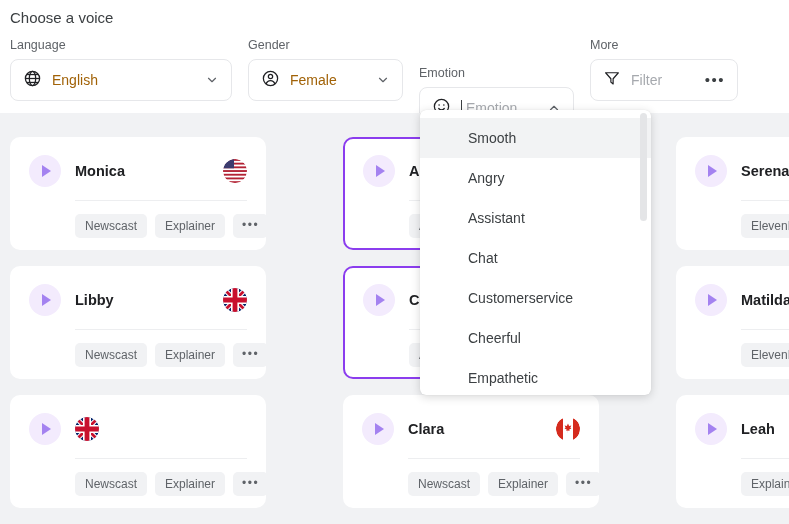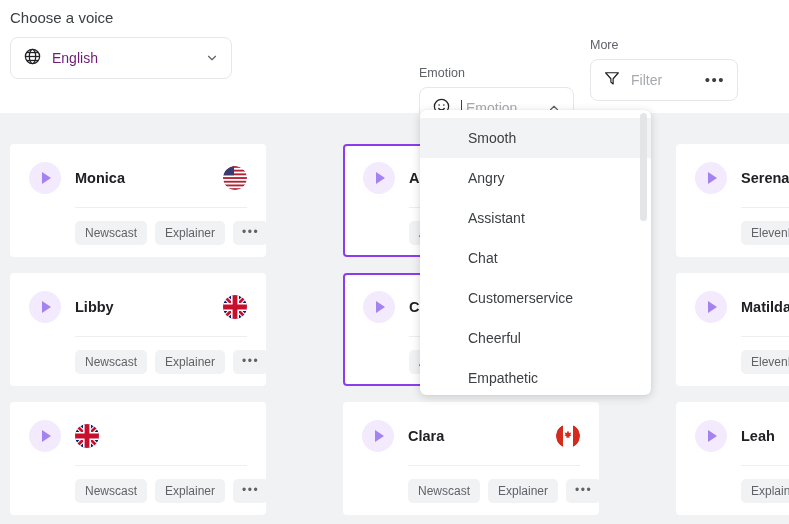--- a/index.html
+++ b/index.html
@@ -22,43 +22,43 @@
   .filter-group { position: absolute; top: 0; }
   .filter-label {
     font-size: 12.5px; color: #5f6368; line-height: 16px;
     margin-bottom: 6px; display: block;
   }
   .filter-box {
     height: 42px; border: 1px solid #e6e7ea; border-radius: 8px;
     background: #fff; display: flex; align-items: center;
     padding: 0 12px; gap: 10px; cursor: pointer;
   }
-  .filter-box .val { font-size: 14px; color: #701a75; flex: 1; white-space: nowrap; }
+  .filter-box .val { font-size: 14px; color: #a16207; flex: 1; white-space: nowrap; }
   .filter-box .val.placeholder { color: #a6a9ae; }
   .chev { width: 14px; height: 14px; flex: none; }
   .chev svg { display: block; }
 
   .grp-language { left: 10px; width: 222px; }
   .grp-gender   { left: 248px; width: 155px; }
   .grp-emotion  { left: 419px; width: 155px; margin-top: 28px; }
   .grp-more     { left: 590px; width: 148px; }
 
   .caret {
     display:inline-block; width:1px; height:17px; background:#3c4043;
     margin-right:-6px; flex:none;
   }
   .dots { letter-spacing: 1.5px; color:#3c4043; font-size:15px; line-height:10px; }
 
   
   .grid { position: absolute; left: 0; top: 113px; width: 789px; height: 411px;
           background: #f1f2f4; padding: 24px 0 0 0; overflow: hidden; }
   .row { position: relative; height: 113px; margin-bottom: 16px; }
   .card {
-    position: absolute; top: 7px; width: 256px; height: 113px;
-    background: #fff; border-radius: 4px; border: 1px solid transparent;
+    position: absolute; top: 0; width: 256px; height: 113px;
+    background: #fff; border-radius: 10px; border: 1px solid transparent;
     padding: 14px 18px 0 18px; cursor: pointer;
   }
   .card.c1 { left: 10px; }
   .card.c2 { left: 343px; }
   .card.c3 { left: 676px; }
   .card.selected { border: 2px solid #8b3dee; padding-top: 13px; }
 
   .card-head { display: flex; align-items: center; height: 38px; }
   .play {
     width: 32px; height: 32px; border-radius: 50%;
@@ -115,39 +115,58 @@
 </head>
 <body>
 
 <div id="root">
 
   <div class="page-title">Choose a voice</div>
 
   <div class="filters">
 
     <div class="filter-group grp-language">
+      <span class="filter-label">Language</span>
       <div class="filter-box">
         <span>
           <svg width="19" height="19" viewBox="0 0 24 24" fill="none" stroke="#202124" stroke-width="1.6">
             <circle cx="12" cy="12" r="9"></circle>
               <ellipse cx="12" cy="12" rx="4" ry="9"></ellipse>
             <line x1="3" y1="12" x2="21" y2="12"></line>
               <line x1="4.5" y1="7" x2="19.5" y2="7"></line>
             <line x1="4.5" y1="17" x2="19.5" y2="17"></line>
           </svg>
         </span>
         <span class="val">English</span>
         <span class="chev">
           <svg width="14" height="14" viewBox="0 0 24 24" fill="none" stroke="#5f6368" stroke-width="2" stroke-linecap="round" stroke-linejoin="round">
               <polyline points="6 9 12 15 18 9"></polyline>
             </svg>
         </span>
       </div>
     </div>
 
+    <div class="filter-group grp-gender">
+      <span class="filter-label">Gender</span>
+      <div class="filter-box">
+        <span>
+          <svg width="19" height="19" viewBox="0 0 24 24" fill="none" stroke="#202124" stroke-width="1.6">
+            <circle cx="12" cy="12" r="9"></circle>
+              <circle cx="12" cy="9.5" r="2.7"></circle>
+            <path d="M6.5 19c1-3 3-4.2 5.5-4.2S16.5 16 17.5 19"></path>
+          </svg>
+        </span>
+        <span class="val">Female</span>
+        <span class="chev">
+          <svg width="14" height="14" viewBox="0 0 24 24" fill="none" stroke="#5f6368" stroke-width="2" stroke-linecap="round" stroke-linejoin="round">
+              <polyline points="6 9 12 15 18 9"></polyline>
+            </svg>
+        </span>
+      </div>
+    </div>
 
     <div class="filter-group grp-emotion">
       <span class="filter-label">Emotion</span>
       <div class="filter-box">
         <span>
           <svg width="19" height="19" viewBox="0 0 24 24" fill="none" stroke="#202124" stroke-width="1.6">
             <circle cx="12" cy="12" r="9"></circle>
               <circle cx="9" cy="10" r="1" fill="#202124" stroke="none"></circle>
             <circle cx="15" cy="10" r="1" fill="#202124" stroke="none"></circle>
             <path d="M8.5 14.5c1 1.2 2.2 1.8 3.5 1.8s2.5-.6 3.5-1.8" stroke-linecap="round"></path>

